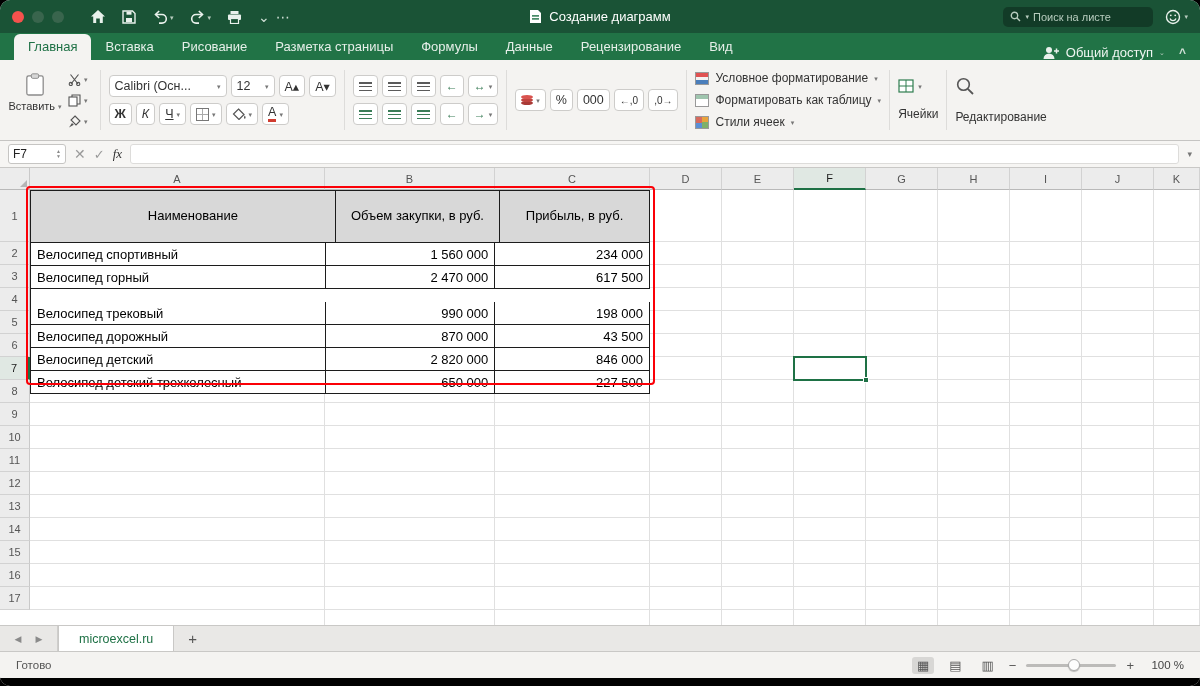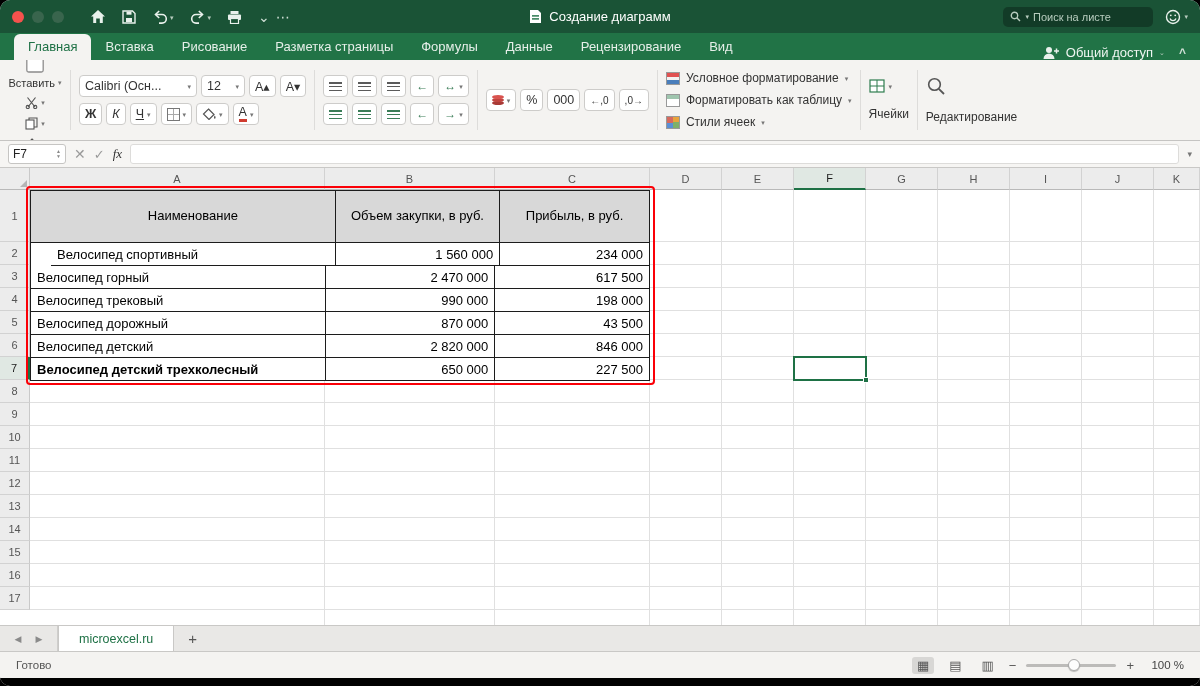--- a/index.html
+++ b/index.html
@@ -223,21 +223,21 @@
           </svg>
         <span>Общий доступ</span>
         <span class="tb-caret">⌄</span>
       </span>
       <span class="collapse">^</span>
     </div>
   </div>
 
   <div class="ribbon">
 
-    <div class="group" style="flex-direction:column;gap:2px">
+    <div class="group" style="flex-direction:row;gap:2px">
       <div class="paste">
         <svg width="20" height="24" viewBox="0 0 22 26">
             <rect x="2" y="3" width="18" height="21" rx="2" fill="#fff" stroke="#8a8a8a" stroke-width="1.4"></rect>
             <rect x="7" y="0.7" width="8" height="5" rx="1.5" fill="#d7d7d7" stroke="#8a8a8a"></rect>
           </svg>
         <span class="plabel">
             <span>Вставить</span>
             <span class="caret">▾</span>
           </span>
       </div>
@@ -474,47 +474,47 @@
       <div class="rowhdr" style="top: 396px; height: 23px;">16</div>
       <div class="hline" style="top: 418px;"></div>
       <div class="rowhdr" style="top: 419px; height: 23px;">17</div>
       <div class="hline" style="top: 441px;"></div>
       <div class="xtable" style="left: 30px; top: 22px; width: 620px;">
         <div class="trow thead" style="height: 52px;">
           <div class="tcell" style="width: 315px; padding-left: 28px;">Наименование</div>
           <div class="tcell" style="width: 170px;">Объем закупки, в руб.</div>
           <div class="tcell" style="width: 155px;">Прибыль, в руб.</div>
         </div>
-        <div class="trow" style="height: 23px; margin-left: 20px;">
+        <div class="trow" style="height: 23px;">
           <div class="tcell name" style="width: 295px;">Велосипед спортивный</div>
           <div class="tcell num" style="width: 170px;">1 560 000</div>
           <div class="tcell num" style="width: 155px;">234 000</div>
         </div>
         <div class="trow" style="height: 23px;">
           <div class="tcell name" style="width: 295px;">Велосипед горный</div>
           <div class="tcell num" style="width: 170px;">2 470 000</div>
           <div class="tcell num" style="width: 155px;">617 500</div>
         </div>
-        <div class="trow" style="height: 23px;">
+        <div class="trow" style="height: 23px; margin-top: 13px;">
           <div class="tcell name" style="width: 295px;">Велосипед трековый</div>
           <div class="tcell num" style="width: 170px;">990 000</div>
           <div class="tcell num" style="width: 155px;">198 000</div>
         </div>
         <div class="trow" style="height: 23px;">
           <div class="tcell name" style="width: 295px;">Велосипед дорожный</div>
           <div class="tcell num" style="width: 170px;">870 000</div>
           <div class="tcell num" style="width: 155px;">43 500</div>
         </div>
         <div class="trow" style="height: 23px;">
           <div class="tcell name" style="width: 295px;">Велосипед детский</div>
           <div class="tcell num" style="width: 170px;">2 820 000</div>
           <div class="tcell num" style="width: 155px;">846 000</div>
         </div>
         <div class="trow" style="height: 23px;">
-          <div class="tcell name" style="width: 295px; font-weight: bold;">Велосипед детский трехколесный</div>
+          <div class="tcell name" style="width: 295px;">Велосипед детский трехколесный</div>
           <div class="tcell num" style="width: 170px;">650 000</div>
           <div class="tcell num" style="width: 155px;">227 500</div>
         </div>
       </div>
       <div class="selection" style="left: 793px; top: 188px; width: 74px; height: 25px;">
         <div class="fillhandle"></div>
       </div>
       <div class="redbox"></div>
     </div>
 

